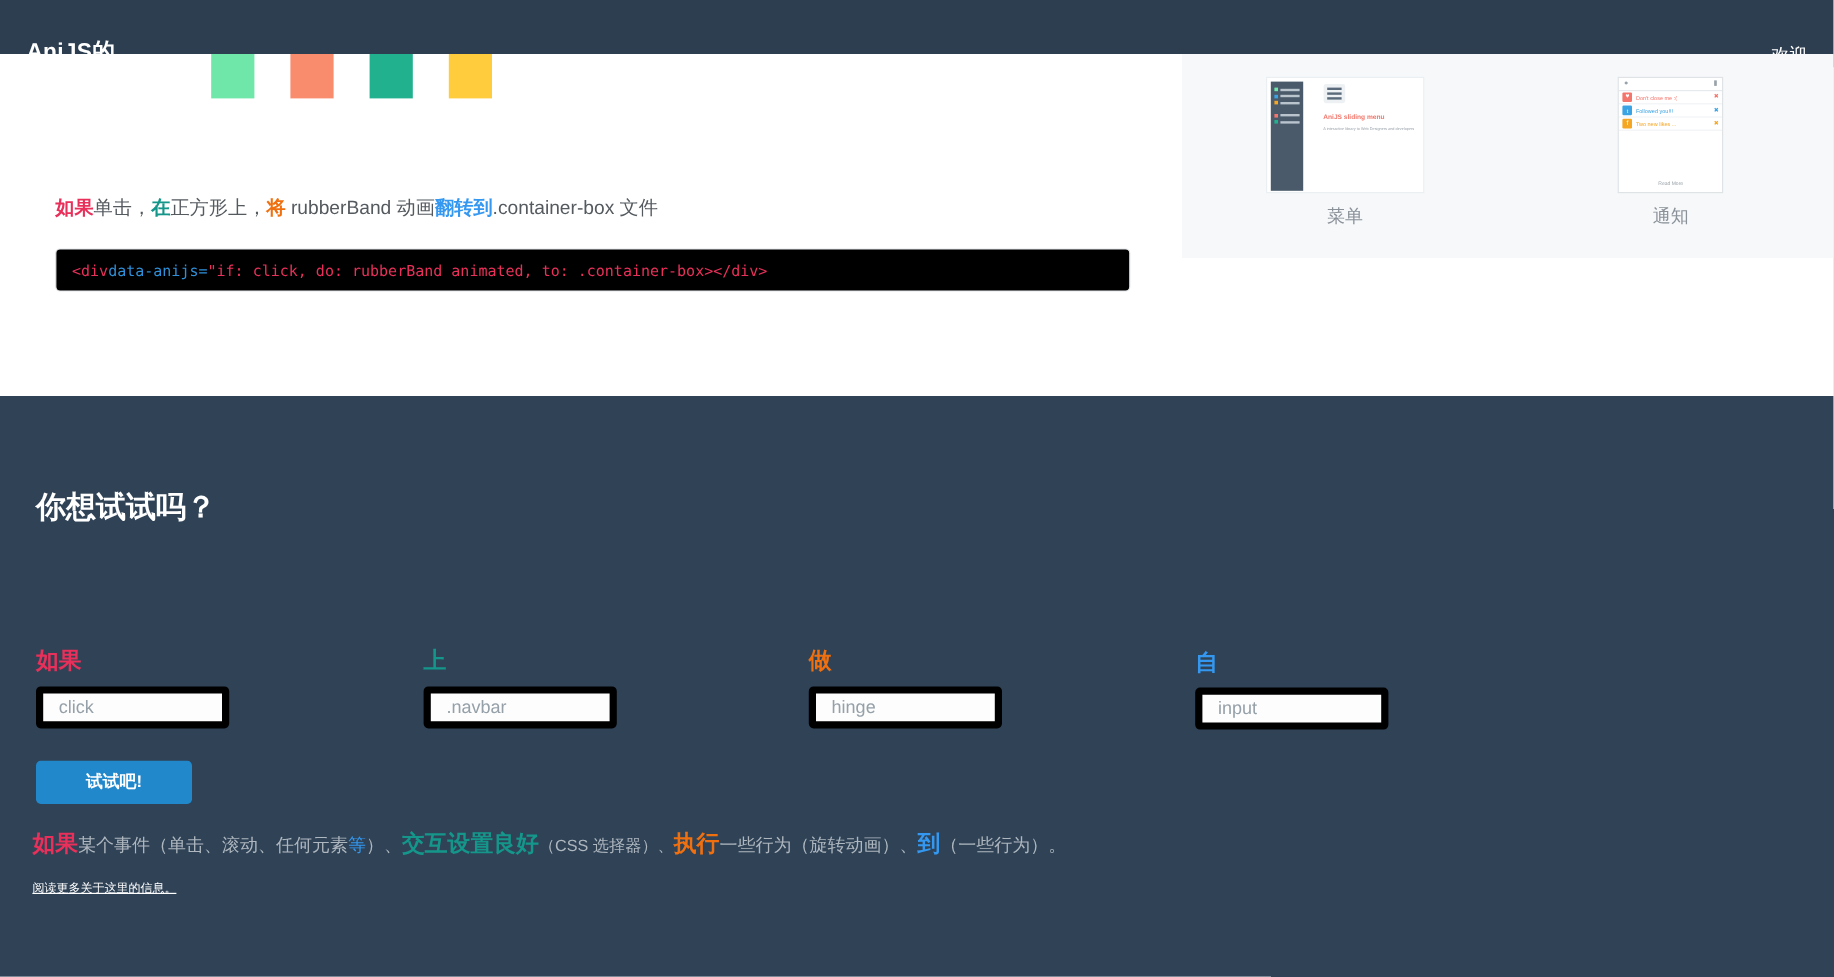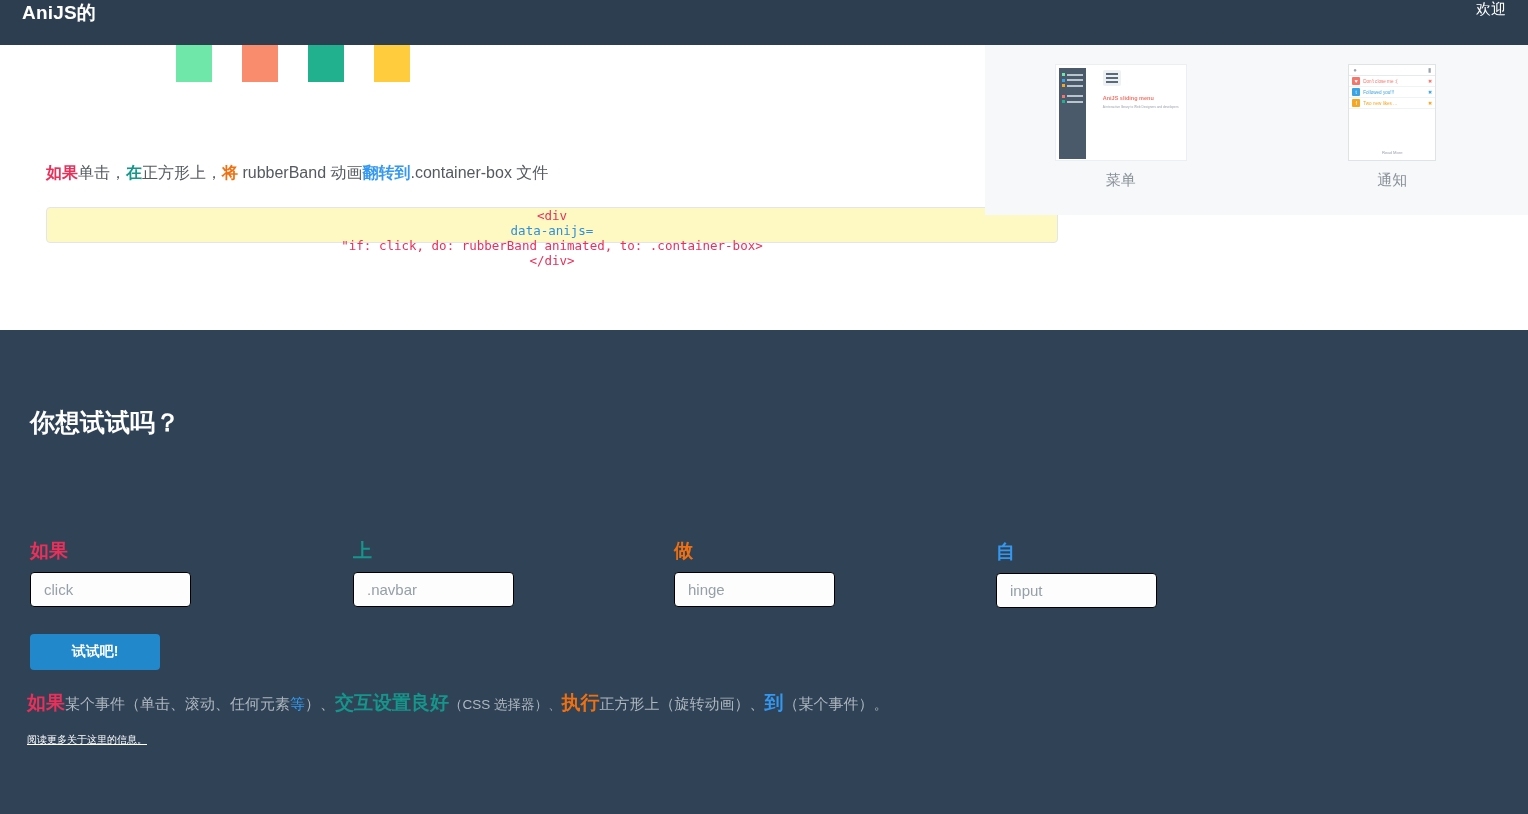--- a/index.html
+++ b/index.html
@@ -8,21 +8,21 @@
     font-family: "Liberation Sans", "DejaVu Sans", sans-serif;
     background: #ffffff;
     overflow: hidden;
   }
   .page { position: relative; width: 1528px; height: 814px; }
 
   
   .navbar {
     position: absolute; top: 0; left: 0; width: 1528px; height: 56px;
     background: #2c3e50;
-    display: flex; align-items: flex-start; justify-content: space-between;
+    display: flex; align-items: flex-end; justify-content: space-between;
     padding: 0 22px;
   }
   .navbar-brand {
     color: #ffffff; font-size: 19px; font-weight: bold; letter-spacing: .2px;
   }
   .navbar-right { color: #ffffff; font-size: 15px; margin-left: 24px; }
 
   
   .top-area { position: absolute; top: 45px; left: 0; width: 1528px; height: 285px; background: #fff; }
 
@@ -33,24 +33,24 @@
     position: absolute; top: 118px; left: 46px;
     font-size: 16px; color: #555a5f; white-space: nowrap;
   }
   .kw-if { color: #e8305a; font-weight: bold; }
   .kw-on { color: #15968a; font-weight: bold; }
   .kw-do { color: #f07010; font-weight: bold; }
   .kw-to { color: #3498f0; font-weight: bold; }
 
   .codebox {
     position: absolute; top: 162px; left: 46px;
-    width: 1012px; height: 36px;
-    background: #fef9c3; border: 1px solid #e3e6e8; border-radius: 4px;
+    width: 896px; height: 36px;
+    background: #000000; border: 1px solid #e3e6e8; border-radius: 4px;
     display: flex; align-items: center; padding: 0 13px;
-    font-family: "DejaVu Sans Mono", "Liberation Mono", monospace; font-size: 12.5px; flex-direction: column;
+    font-family: "DejaVu Sans Mono", "Liberation Mono", monospace; font-size: 12.5px;
   }
   .c-tag { color: #e8305a; }
   .c-attr { color: #2f8fd8; }
   .c-val { color: #e8305a; }
 
   
   .right-panel {
     position: absolute; top: 45px; left: 985px;
     width: 543px; height: 170px;
     background: #f6f8fa;
@@ -125,21 +125,21 @@
     background: #d7e9ec; border: 1px solid #c4dde1; border-radius: 4px;
     font-size: 15px; color: #7b8a92; padding: 15px 19px;
     font-family: "Liberation Sans", sans-serif; resize: none; outline: none;
   }
   .try-textarea::placeholder { color: #7b8a92; }
 
   .field-group { position: absolute; }
   .field-label { font-size: 19px; font-weight: bold; margin-bottom: 8px; display: block; }
   .field-input {
     width: 161px; height: 35px; background: #fdfdfd;
-    border: 1px solid #000000; border-radius: 4px;
+    border: 6px solid #000000; border-radius: 4px;
     padding: 0 13px; font-size: 15px; color: #95a0a8;
     font-family: "Liberation Sans", sans-serif; outline: none;
   }
   .field-input::placeholder { color: #95a0a8; }
 
   .g1 { top: 208px; left: 30px; }
   .g2 { top: 208px; left: 353px; }
   .g3 { top: 208px; left: 674px; }
   .g4 { top: 209px; left: 996px; }
 
@@ -284,20 +284,20 @@
     </div>
 
     <div class="field-group g4">
       <span class="field-label" style="color:#3498f0">自</span>
       <input class="field-input" placeholder="input" style="">
     </div>
 
     <button class="try-button">试试吧!</button>
 
     <div class="explain">
-      <span class="big" style="color:#e8305a">如果</span><span>某个事件（单击、滚动、任何元素</span><span style="color:#3498f0">等</span><span>）、</span><span class="big" style="color:#15968a">交互设置良好</span><span class="sm">（CSS 选择器）、</span><span class="big" style="color:#f07010">执行</span><span>正方形上（旋转动画）、</span><span class="big" style="color:#3498f0">到</span><span>（某个事件）。</span>
+      <span class="big" style="color:#e8305a">如果</span><span>某个事件（单击、滚动、任何元素</span><span style="color:#3498f0">等</span><span>）、</span><span class="big" style="color:#15968a">交互设置良好</span><span class="sm">（CSS 选择器）、</span><span class="big" style="color:#f07010">执行</span><span>一些行为（旋转动画）、</span><span class="big" style="color:#3498f0">到</span><span>（一些行为）。</span>
     </div>
 
     <div class="read-more">阅读更多关于这里的信息。</div>
 
   </div>
 
 </div>
 
 </body></html>

